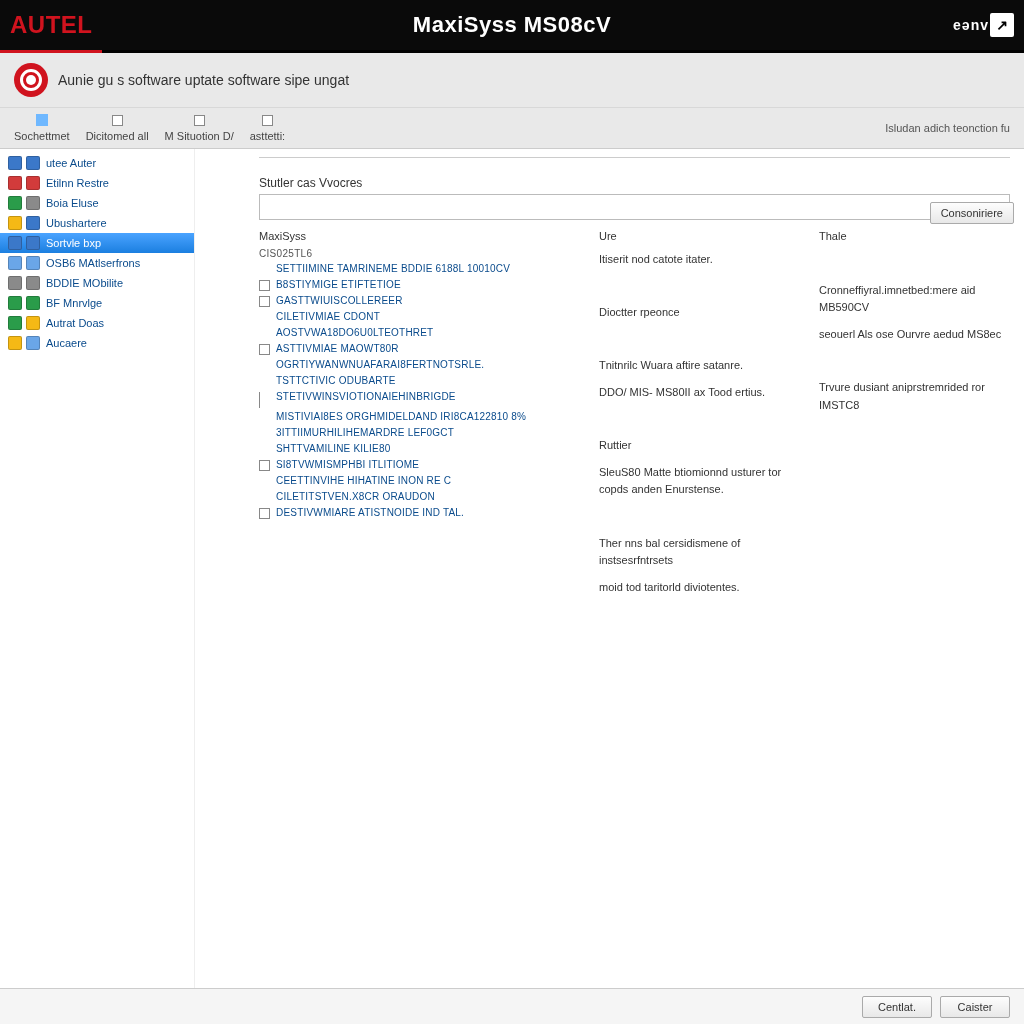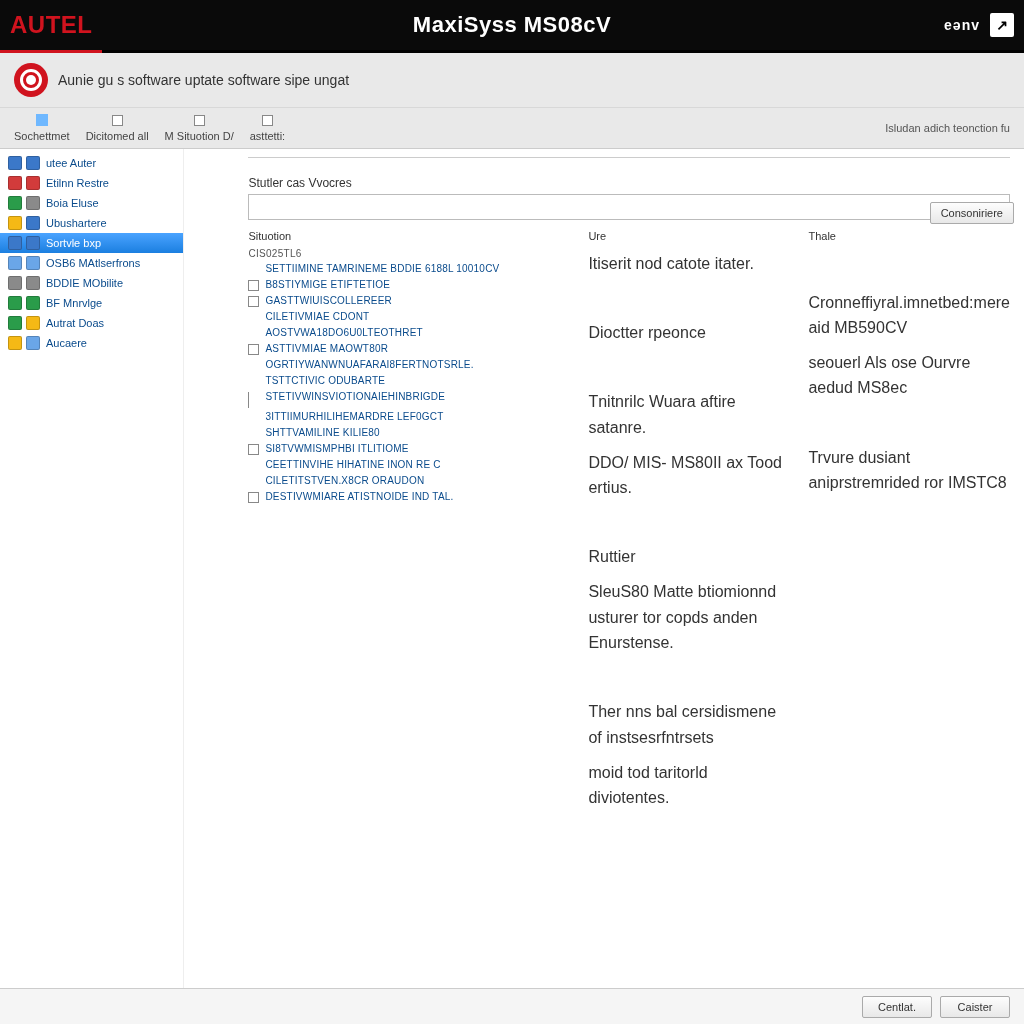--- a/index.html
+++ b/index.html
@@ -2,21 +2,21 @@
 <html><head>
 <meta charset="utf-8">
 <style>
 * { box-sizing: border-box; margin: 0; padding: 0; font-family: "Segoe UI", Tahoma, Arial, sans-serif; }
 html, body { width: 1024px; height: 1024px; background: #fff; overflow: hidden; }
 
 
 .topbar { height: 50px; background: #0a0a0a; display: flex; align-items: center; padding: 0 10px; position: relative;}
 .brand { color: #d0131e; font-weight: 800; font-size: 24px; letter-spacing: .5px; }
 .titlebar { position: absolute; left: 0; right: 0; text-align: center; color: #fff; font-weight: 700; font-size: 22px; letter-spacing: .5px; pointer-events: none;}
-.top-right { margin-left: auto; display: flex; align-items: center; gap: 10px; text-align: right; }
+.top-right { margin-left: auto; display: flex; align-items: center; gap: 1px; text-align: right; }
 .top-right-text { color: #fff; font-size: 14px; font-weight: 600; letter-spacing: 1px;}
 .top-right-icon { width: 24px; height: 24px; background: #fff; color: #000; display: flex; align-items: center; justify-content: center; font-weight: bold; font-size: 14px; border-radius: 2px;}
 
 
 .redline { height: 3px; background: linear-gradient(to right, #d0131e 0%, #d0131e 10%, #000 10%, #000 100%); }
 
 
 .subheader { background: #e9e9e9; padding: 10px 14px; display: flex; align-items: center; gap: 10px; border-bottom: 1px solid #d8d8d8;}
 .sublogo { width: 34px; height: 34px; border-radius: 50%; background: #d0131e; display: flex; align-items: center; justify-content: center; color: #fff; font-weight: bold; position: relative;}
 .sublogo::before { content:""; position:absolute; width:22px; height:22px; border:3px solid #fff; border-radius:50%; box-sizing:border-box;}
@@ -54,21 +54,21 @@
 .cols { display:flex; gap: 20px; }
 .col-left { flex: 0 0 320px; }
 .col-mid { flex: 0 0 200px; }
 .col-right { flex: 1; }
 .col-head { font-size:11px; color:#333; margin-bottom:4px; }
 .group-head { font-size:10px; color:#555; text-transform:uppercase; letter-spacing:.3px; margin: 2px 0 2px 0;}
 .row { display:flex; align-items:flex-start; gap:6px; padding: 1px 0; }
 .row .cb { width:11px; height:11px; border:1px solid #888; margin-top:2px; flex-shrink:0; background:#fff;}
 .row .cb.hidden { border-color:transparent; background:transparent;}
 .row-label { font-size:10px; color:#0a4b8c; line-height:1.4; text-transform:uppercase; letter-spacing:.2px;}
-.blurb { font-size:16px; color:#333; line-height:1.6; margin-bottom:6px;margin-top:9px;}
+.blurb { font-size:11px; color:#333; line-height:1.6; margin-bottom:6px;margin-top:9px;}
 
 
 .footer { position:absolute; bottom:0; left:0; right:0; height:36px; border-top:1px solid #ccc; background:#f5f5f5; display:flex; align-items:center; justify-content:flex-end; gap:8px; padding: 0 14px;}
 </style>
 </head>
 <body>
 
 <div class="topbar">
   <div class="brand">AUTEL</div>
   <div class="titlebar">MaxiSyss MS08cV</div>
@@ -162,21 +162,21 @@
     <div class="divider"></div>
 
     <div class="section-title">Stutler cas Vvocres</div>
     <div class="searchrow">
       <div class="searchbox"></div>
     </div>
 
     <div class="cols">
       <div class="col-left">
         <div style="display:flex; justify-content:space-between; align-items:center;">
-          <div class="col-head">Situotion</div>
+          <div class="col-head">MaxiSyss</div>
         </div>
         <div class="group-head">CIS025TL6</div>
         <div id="rows">
             <div class="row">
               <span class="cb hidden"></span>
               <span class="row-label">SETTIIMINE TAMRINEME BDDIE 6188L 10010CV</span>
             </div>
             <div class="row">
               <span class="cb"></span>
               <span class="row-label">B8STIYMIGE ETIFTETIOE</span>
@@ -201,20 +201,24 @@
               <span class="cb hidden"></span>
               <span class="row-label">OGRTIYWANWNUAFARAI8Fertnotsrle.</span>
             </div>
             <div class="row">
               <span class="cb hidden"></span>
               <span class="row-label">TSTTCTIVIC ODUBARTE</span>
             </div>
             <div class="row">
               <span class="cb" style="border-left: 1px solid rgb(136, 136, 136); border-top: none; border-right: none; border-bottom: none; height: 16px; background: transparent;"></span>
               <span class="row-label">STETIVWINSVIOTIONAIEHInbrigde</span>
+            </div>
+            <div class="row">
+              <span class="cb hidden"></span>
+              <span class="row-label">MISTIVIAI8ES ORGhmideldand Iri8cA122810 8%</span>
             </div>
             <div class="row">
               <span class="cb hidden"></span>
               <span class="row-label">3ITTIIMURHILIHEmardre leF0GCT</span>
             </div>
             <div class="row">
               <span class="cb hidden"></span>
               <span class="row-label">SHTTVAMILINE KILIE80</span>
             </div>
             <div class="row">

